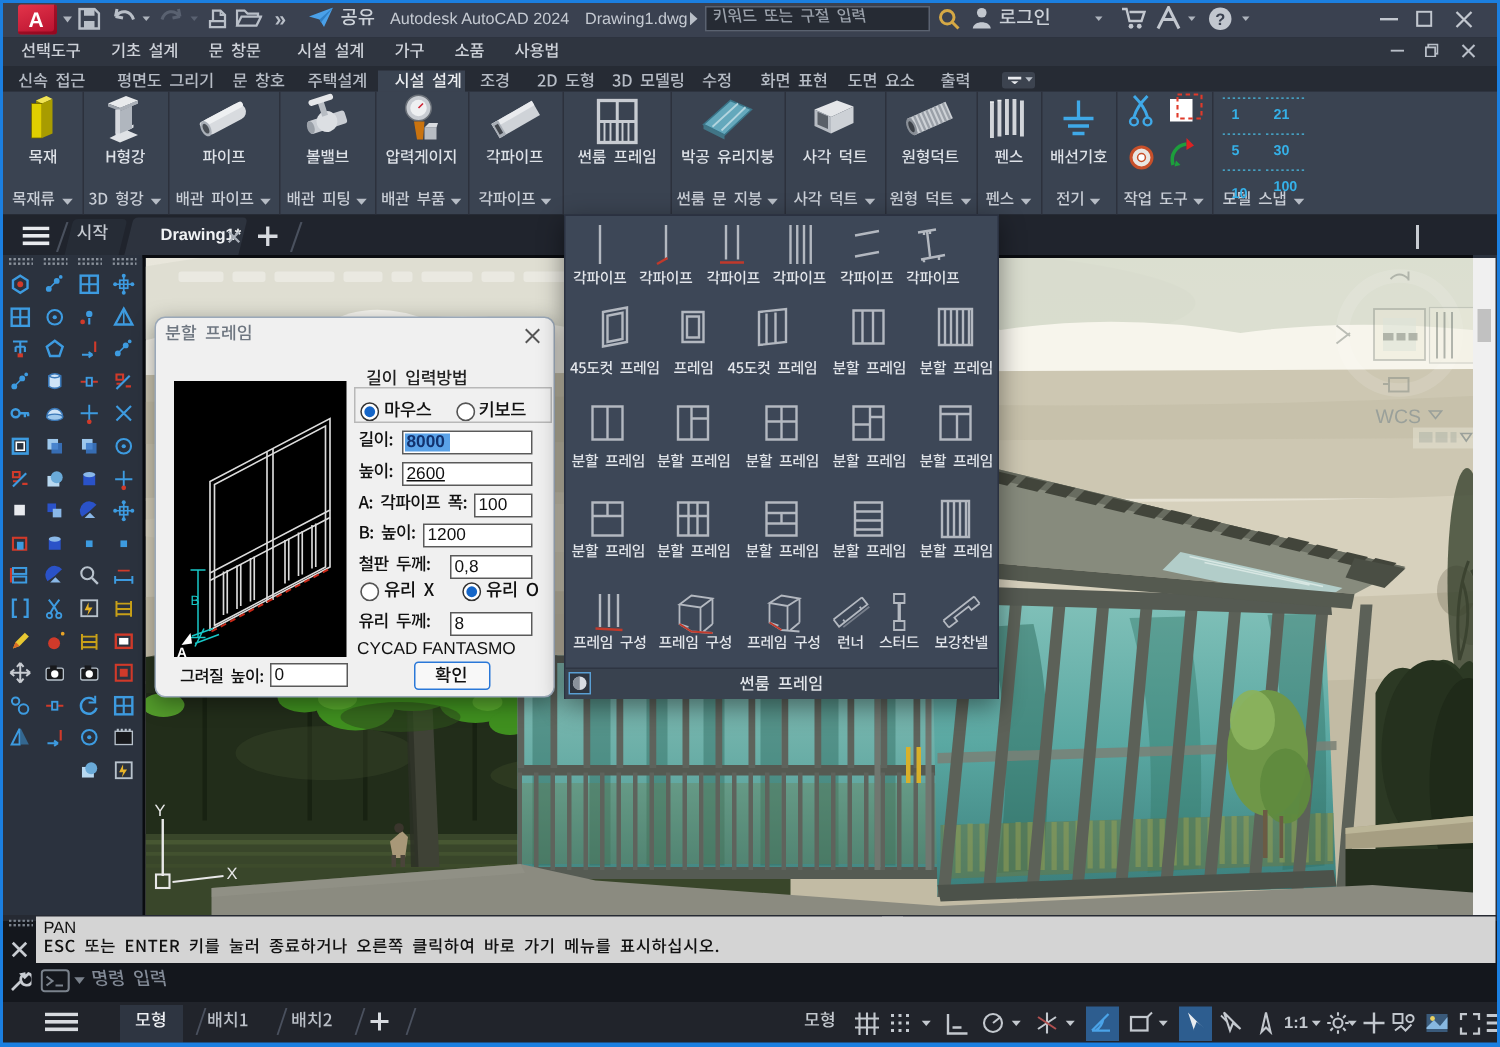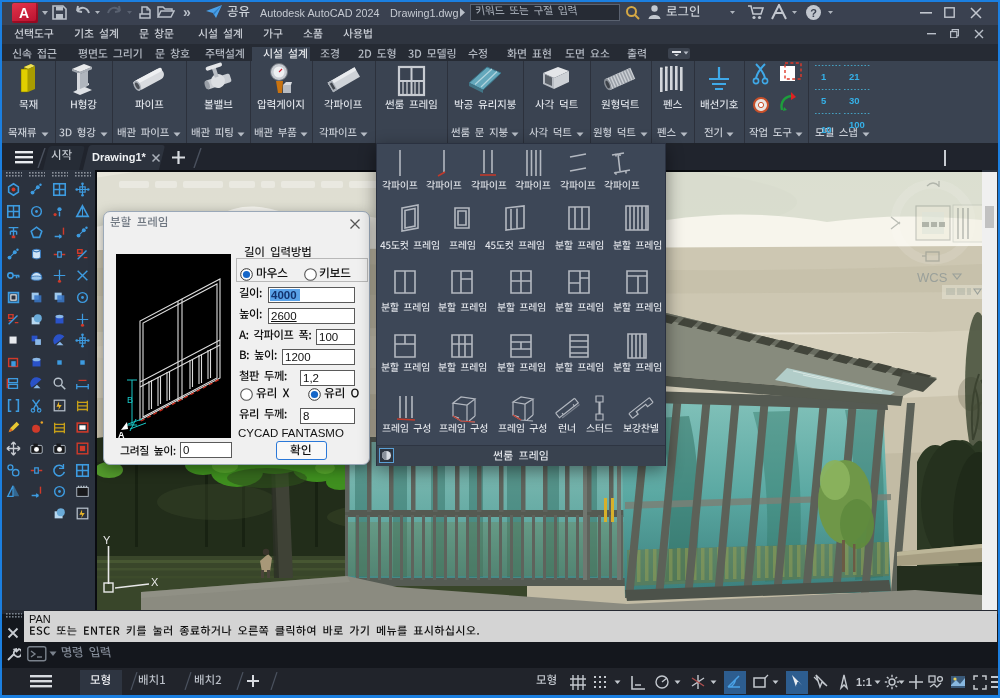--- a/index.html
+++ b/index.html
@@ -646,21 +646,21 @@
     <path d="M8 0 L1 20" stroke="#4a515e" stroke-width="1.4"></path>
   </svg>
 <div style="position:absolute;left:46px;top:146px;width:36px;height:24px;background:#262c36;transform:skewX(-14deg);border-radius:3px 3px 0 0"></div>
 <svg style="position:absolute;left:51.0px;top:150.0px;overflow:visible" width="21" height="15">
     <g fill="#c3c8cf" transform="translate(0,9.09) scale(0.01150,-0.01150)">
       <use href="#gC2DC" x="0"></use>
       <use href="#gC791" x="920"></use>
     </g>
   </svg>
 <div style="position:absolute;left:86px;top:145px;width:76px;height:25px;background:#2d333e;transform:skewX(-14deg);border-radius:3px 3px 0 0"></div>
-<div style="position:absolute;left:92px;top:151px;font:400 11px 'Liberation Sans',sans-serif;color:#f0f2f4;white-space:nowrap;font-weight:700">Drawing1*</div>
+<div style="position:absolute;left:107px;top:151px;font:400 11px 'Liberation Sans',sans-serif;color:#f0f2f4;white-space:nowrap;font-weight:700">Drawing1*</div>
 <svg style="position:absolute;left:151px;top:153px;" width="10" height="10" viewBox="0 0 10 10">
     <path d="M1.5 1.5 L8.5 8.5 M8.5 1.5 L1.5 8.5" stroke="#aab0b9" stroke-width="1.5"></path>
   </svg>
 <svg style="position:absolute;left:171px;top:150px;" width="15" height="15" viewBox="0 0 15 15">
     <path d="M7.5 1 V14 M1 7.5 H14" stroke="#d8dbe0" stroke-width="2.2"></path>
   </svg>
 <svg style="position:absolute;left:193px;top:148px;" width="10" height="20" viewBox="0 0 10 20">
     <path d="M8 0 L1 20" stroke="#4a515e" stroke-width="1.4"></path>
   </svg>
 <div style="position:absolute;left:944px;top:150px;width:2px;height:16px;background:#c8ccd2"></div>
@@ -1555,21 +1555,21 @@
   </svg>
 <svg style="position:absolute;left:239.0px;top:288.0px;overflow:visible" width="23" height="15">
     <g fill="#111" transform="translate(0,9.01) scale(0.01140,-0.01140)">
       <use href="#gAE38" x="0"></use>
       <use href="#gC774" x="876"></use>
       <use href="#g003A" x="1752"></use>
     </g>
   </svg>
 <div style="position:absolute;left:268px;top:287px;width:87px;height:16px;background:#fff;border:1px solid #5a5a5a"></div>
 <div style="position:absolute;left:270px;top:289px;width:30px;height:12px;background:#5aa2e8"></div>
-<div style="position:absolute;left:271px;top:289px;font:400 11.5px 'Liberation Sans',sans-serif;color:#12326e;white-space:nowrap;font-weight:700">4000</div>
+<div style="position:absolute;left:271px;top:289px;font:400 11.5px 'Liberation Sans',sans-serif;color:#12326e;white-space:nowrap;font-weight:700">8000</div>
 <svg style="position:absolute;left:239.0px;top:309.0px;overflow:visible" width="23" height="15">
     <g fill="#111" transform="translate(0,9.01) scale(0.01140,-0.01140)">
       <use href="#gB192" x="0"></use>
       <use href="#gC774" x="876"></use>
       <use href="#g003A" x="1752"></use>
     </g>
   </svg>
 <div style="position:absolute;left:268px;top:308px;width:87px;height:16px;background:#fff;border:1px solid #5a5a5a"></div>
 <div style="position:absolute;left:271px;top:310px;font:400 11.5px 'Liberation Sans',sans-serif;color:#111;white-space:nowrap;text-decoration:underline;">2600</div>
 <svg style="position:absolute;left:239.0px;top:330.0px;overflow:visible" width="72" height="15">
@@ -1600,21 +1600,21 @@
 <svg style="position:absolute;left:239.0px;top:371.0px;overflow:visible" width="48" height="15">
     <g fill="#111" transform="translate(0,9.01) scale(0.01140,-0.01140)">
       <use href="#gCCA0" x="0"></use>
       <use href="#gD310" x="876"></use>
       <use href="#gB450" x="2188"></use>
       <use href="#gAED8" x="3065"></use>
       <use href="#g003A" x="3941"></use>
     </g>
   </svg>
 <div style="position:absolute;left:300px;top:370px;width:55px;height:16px;background:#fff;border:1px solid #5a5a5a"></div>
-<div style="position:absolute;left:303px;top:372px;font:400 11.5px 'Liberation Sans',sans-serif;color:#111;white-space:nowrap;">1,2</div>
+<div style="position:absolute;left:303px;top:372px;font:400 11.5px 'Liberation Sans',sans-serif;color:#111;white-space:nowrap;">0,8</div>
 <svg style="position:absolute;left:240px;top:388px;" width="13" height="13" viewBox="0 0 13 13">
     <circle cx="6.5" cy="6.5" r="5.8" fill="#fff" stroke="#555" stroke-width="1.1"></circle>
   </svg>
 <svg style="position:absolute;left:256.0px;top:388.0px;overflow:visible" width="33" height="15">
     <g fill="#111" transform="translate(0,9.32) scale(0.01180,-0.01180)">
       <use href="#gC720" x="0"></use>
       <use href="#gB9AC" x="895"></use>
       <use href="#g0058" x="2244"></use>
     </g>
   </svg>

